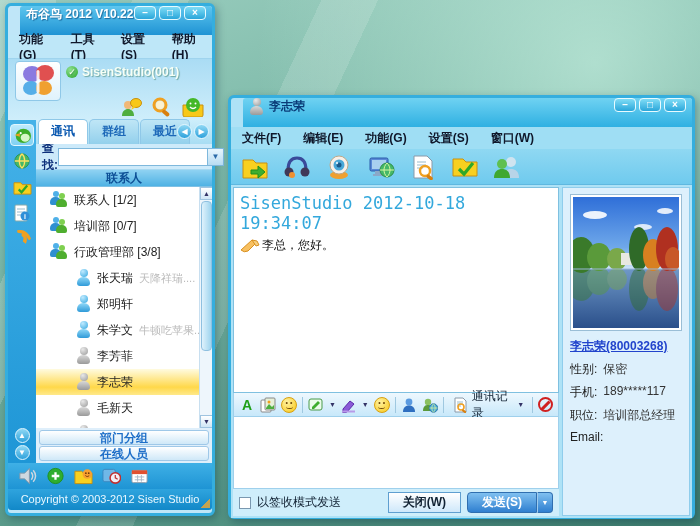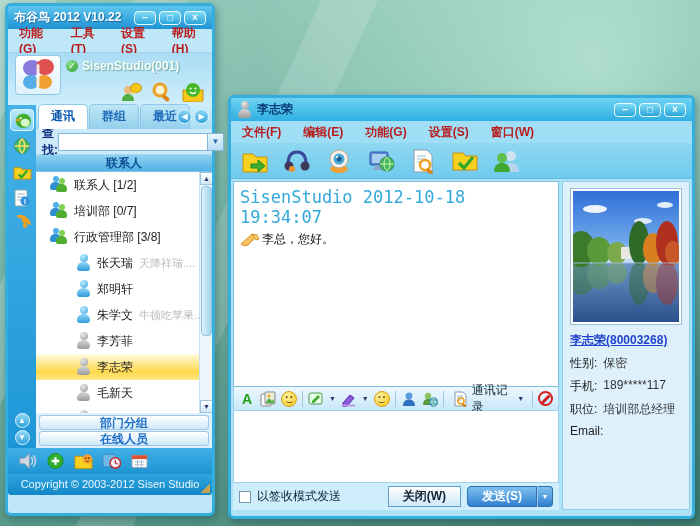--- a/index.html
+++ b/index.html
@@ -10,37 +10,37 @@
   .desktop { position:relative; width:700px; height:526px; overflow:hidden;
     background:
       linear-gradient(115deg, rgba(255,255,255,.22) 0 6%, rgba(255,255,255,0) 6% 14%, rgba(255,255,255,.18) 14% 20%, rgba(255,255,255,0) 20% 34%, rgba(255,255,255,.14) 34% 40%, rgba(255,255,255,0) 40%),
       radial-gradient(circle at 85% 12%, rgba(220,255,240,.55), rgba(220,255,240,0) 45%),
       linear-gradient(160deg, #9ccfc0 0%, #7ab7a6 35%, #5c9c8c 65%, #3f7f70 100%);
   }
 
   
   .win { position:absolute; border:3px solid #35aede; border-radius:6px;
     box-shadow:2px 3px 8px rgba(0,40,60,.35); background:#bfe6f8; }
-  .titlebar { height:23px; display:flex; align-items:center; padding:0 6px;
+  .titlebar { height:29px; display:flex; padding:0 6px;
     background:linear-gradient(#5ec6ee, #1f93d4); border-radius:3px 3px 0 0;
-    color:#fff; font-weight:bold; }
+    color:#fff; font-weight:bold;margin-left:12px; }
   .titlebar .ttl { text-shadow:1px 1px 1px rgba(0,60,110,.6); white-space:nowrap; }
   .winbtns { margin-left:auto; display:flex; gap:3px; }
   .wbtn { width:22px; height:14px; border:1px solid #e8fbff; border-radius:4px;
     background:linear-gradient(#7fdcf6,#2aa6da); color:#fff; font-size:10px; line-height:12px;
     text-align:center; font-weight:bold; cursor:pointer; }
   .wbtn.min::before{content:"–";} .wbtn.max::before{content:"□";} .wbtn.cls::before{content:"×";}
-  .menubar { display:flex; gap:0; align-items:center; background:#bee7f8; color:#b91c1c;
+  .menubar { display:flex; gap:0; align-items:center; background:#bee7f8; color:#0f172a;
     font-weight:bold; }
   .menubar .mi { padding:4px 11px; cursor:pointer; }
 
   
   #mainwin { left:5px; top:3px; width:210px; height:513px; }
   #mainwin .menubar { height:24px; border-bottom:1px solid #9fd4ee; }
-  .userstrip { position:relative; height:52px;
+  .userstrip { position:relative; height:61px;
     background:linear-gradient(#aadcf4,#cfeefb); }
   .avatarbox { position:absolute; left:7px; top:2px; width:46px; height:40px;
     background:linear-gradient(#ffffff,#dff2fc); border:1px solid #8fc8e8; border-radius:4px;
     display:flex; align-items:center; justify-content:center; }
   .statusrow { position:absolute; left:58px; top:6px; display:flex; align-items:center; gap:4px;
     color:#f6fff6; font-weight:bold; text-shadow:1px 1px 1px rgba(0,80,40,.4); }
   .chk { width:12px; height:12px; border-radius:50%; background:radial-gradient(circle at 35% 30%,#8fe08f,#28a428);
     color:#fff; font-size:9px; line-height:12px; text-align:center; font-weight:bold; }
   .chk::before{content:"✓";}
   .quickicons { position:absolute; right:8px; bottom:3px; display:flex; gap:9px; }

